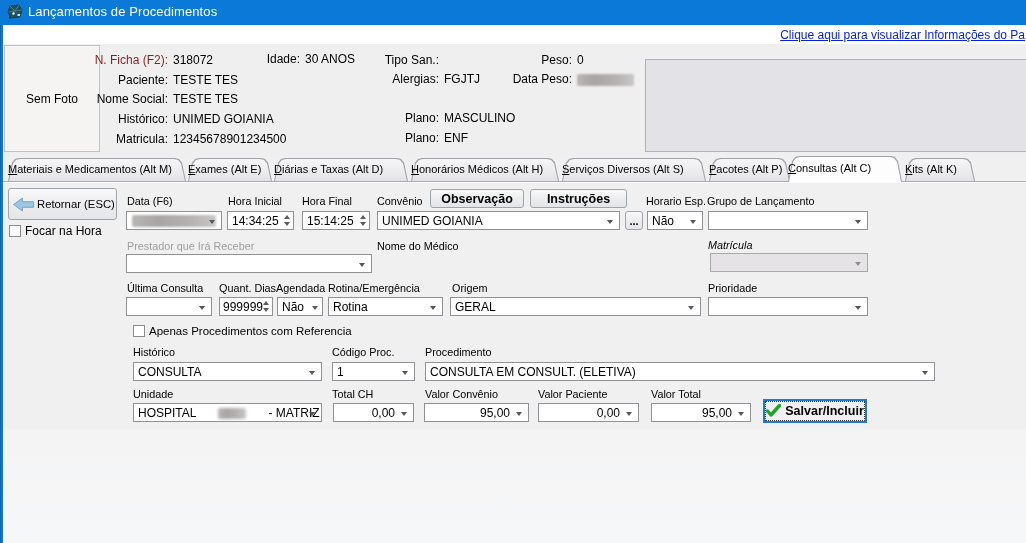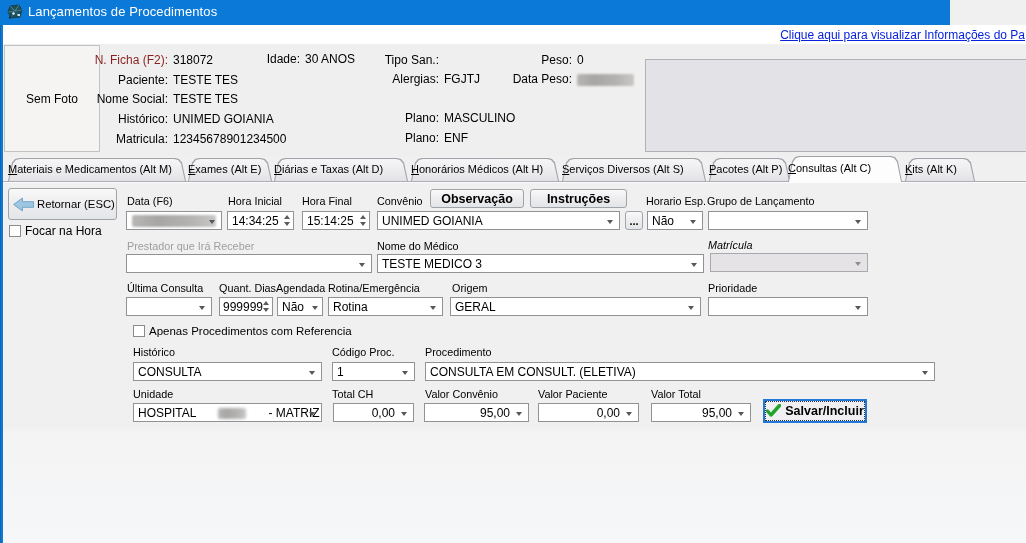--- a/index.html
+++ b/index.html
@@ -1,20 +1,20 @@
 <!DOCTYPE html>
 <html><head>
 <meta charset="utf-8">
 <style>
   * { margin:0; padding:0; box-sizing:border-box; }
   html,body { width:1026px; height:543px; overflow:hidden; }
   body { font-family:"Liberation Sans", sans-serif; position:relative; background:#f0f0f1; }
 
   
-  .titlebar { position:absolute; left:0; top:0; width:950px; height:25px; background:#0b79d7; display:flex; align-items:center; }
+  .titlebar { position:absolute; left:0; top:0; width:1026px; height:25px; background:#0b79d7; display:flex; align-items:center; }
   .titlebar .app-icon { position:absolute; left:7px; top:4px; width:17px; height:17px; }
   .titlebar .title-text { position:absolute; left:28px; top:4px; font-size:13px; color:#ffffff; letter-spacing:.1px; }
   .left-border { position:absolute; left:0; top:25px; width:3px; height:518px; background:linear-gradient(90deg,#1166ae 0 1px,#0b79d7 1px 3px); z-index:60; }
 
   .linkbar { position:absolute; left:0; top:25px; width:1026px; height:19px; background:#ffffff; }
   .linkbar a { position:absolute; right:1px; top:3px; font-size:12px; color:#0822e0; text-decoration:underline; white-space:nowrap; }
 
   
   .patient { position:absolute; left:0; top:44px; width:1026px; height:112px; background:#f0efef; }
   .photo-box { position:absolute; left:4px; top:1px; width:96px; height:107px; background:#f5f4f3; border:1px solid #c3c2c1; display:flex; align-items:center; justify-content:center; }
@@ -343,24 +343,20 @@
     <span class="arrow"></span>
   </div>
 
   <div class="flabel dis lab-prestador">Prestador que Irá Receber</div>
   <div class="flabel lab-medico">Nome do Médico</div>
   <div class="flabel lab-matricula">Matrícula</div>
   <div class="combo" id="cb-prestador">
     <span class="val"></span>
     <span class="arrow"></span>
   </div>
-  <div class="combo" id="cb-medico">
-    <span class="val">TESTE MEDICO 3</span>
-    <span class="arrow"></span>
-  </div>
   <div class="combo disabled" id="cb-matricula">
     <span class="val"></span>
     <span class="arrow"></span>
   </div>
 
   <div class="flabel lab-ultima">Última Consulta</div>
   <div class="flabel lab-quant">Quant. Dias</div>
   <div class="flabel lab-agendada">Agendada</div>
   <div class="flabel lab-rotina">Rotina/Emergência</div>
   <div class="flabel lab-origem">Origem</div>

